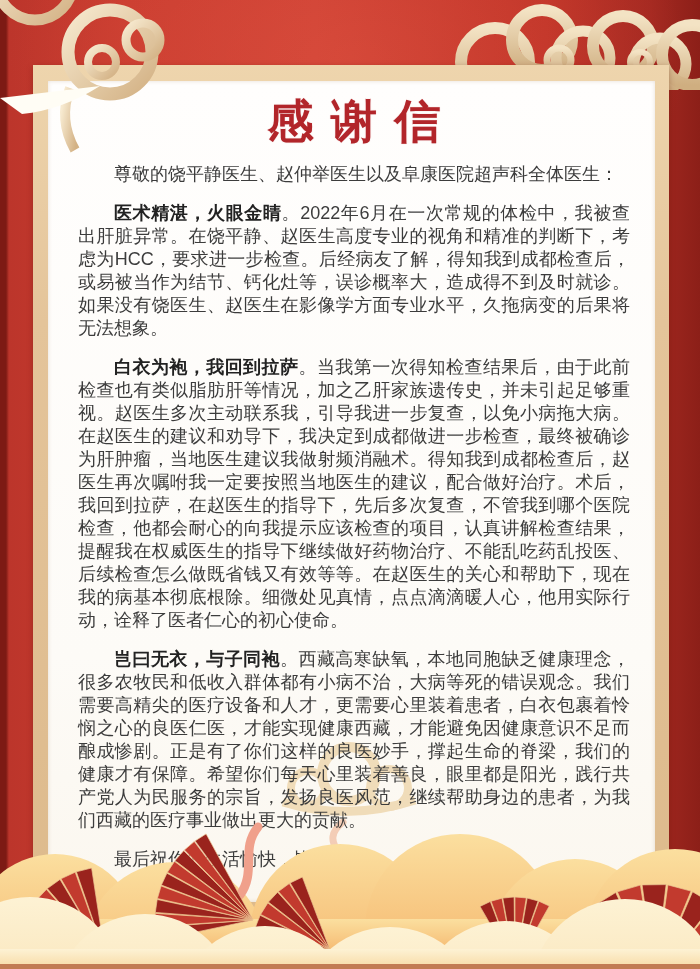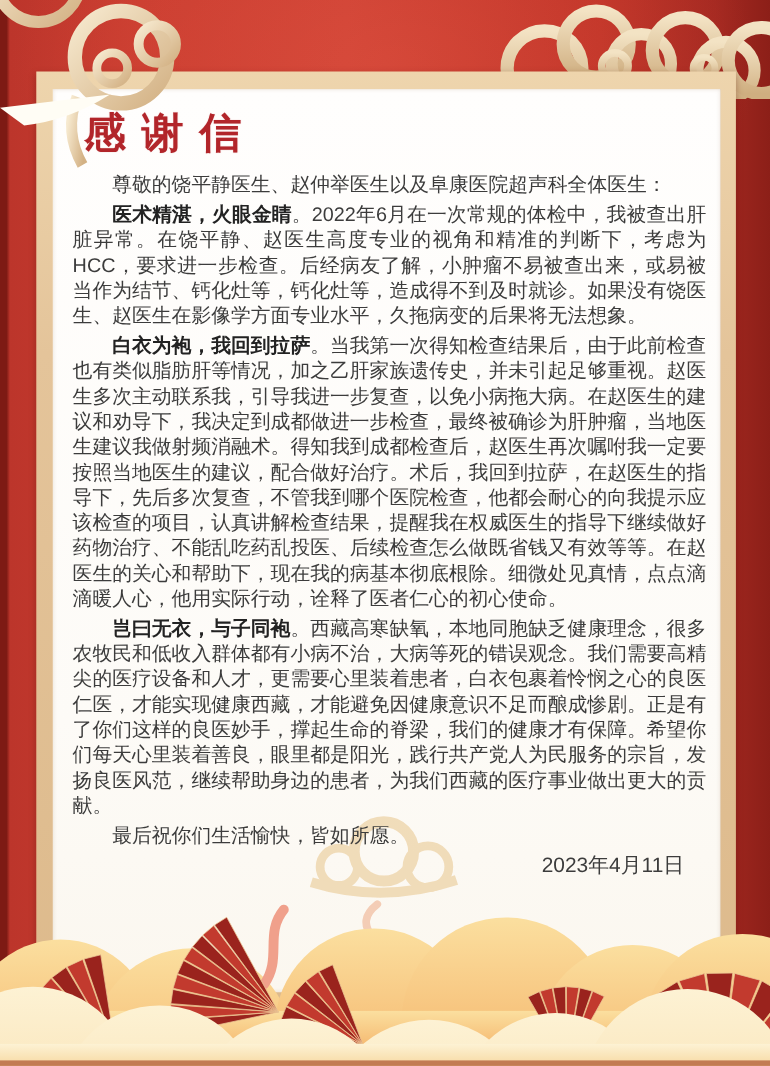--- a/index.html
+++ b/index.html
@@ -17,28 +17,28 @@
     background:linear-gradient(180deg,#eed5ad 0,#e4c49a 30%,#ddba8c 100%);
     box-shadow:0 2px 6px rgba(90,20,10,.35);
   }
   .paper{
     position:absolute;left:15px;top:16px;right:14px;bottom:18px;
     background:linear-gradient(180deg,#fffefd 0,#fdfbf7 70%,#fbf7ef 100%);
     box-shadow:inset 0 0 4px rgba(120,80,40,.18);
   }
   .paper-inner{position:relative;z-index:1;padding:0 9px 0 14px;}
   .letter-title{
-    margin:14px 0 10px 0;text-align:left;
+    margin:14px 0 10px 0;text-align:center;
     font-family:"DejaVu Serif","Liberation Serif",serif;
-    font-weight:bold;font-size:38px;line-height:52px;
+    font-weight:bold;font-size:46px;line-height:52px;
     color:#b2252a;letter-spacing:.38em;text-indent:.38em;
     text-shadow:0 0 1px rgba(178,37,42,.4);
   }
   .body-text{color:#3c3c3c;font-size:18px;line-height:23px;text-align:justify;text-justify:inter-ideograph;}
-  .body-text p{margin:4px;text-indent:2em;}
+  .body-text p{margin:16px;text-indent:2em;}
   .salutation{text-indent:0;}
   .lead{font-weight:bold;color:#222;}
   .signature{margin-top:4px;text-align:right;padding-right:24px;color:#3c3c3c;font-size:19px;line-height:26px;}
   .redacted{
     display:inline-block;width:52px;height:19px;vertical-align:-3px;margin-left:2px;border-radius:2px;
     background-image:
       repeating-linear-gradient(90deg,#c3c3c3 0 9px,#d8d8d8 9px 18px,#b4b4b4 18px 27px,#cecece 27px 36px),
       repeating-linear-gradient(0deg,rgba(255,255,255,.35) 0 6px,rgba(0,0,0,.10) 6px 13px);
     background-blend-mode:multiply;
     filter:blur(.4px);
@@ -86,21 +86,21 @@
           <path d="M90,86 q-18,14 -4,30 q10,12 -4,14" stroke="#f0b99a" stroke-width="7" stroke-linecap="round"></path>
         </g>
       </svg>
 
       <div class="paper-inner body-text">
         <div class="letter-title">感谢信</div>
 
         <p class="salutation">尊敬的饶平静医生、赵仲举医生以及阜康医院超声科全体医生：</p>
 
 
-        <p><span class="lead">医术精湛，火眼金睛</span><span>。2022年6月在一次常规的体检中，我被查出肝脏异常。在饶平静、赵医生高度专业的视角和精准的判断下，考虑为HCC，要求进一步检查。后经病友了解，小肿瘤不易被查出来，或易被当作为结节、钙化灶等，钙化灶等，造成得不到及时就诊。如果没有饶医生、赵医生在影像学方面专业水平，久拖病变的后果将无法想象。</span></p>
+        <p><span class="lead">医术精湛，火眼金睛</span><span>。2022年6月在一次常规的体检中，我被查出肝脏异常。在饶平静、赵医生高度专业的视角和精准的判断下，考虑为HCC，要求进一步检查。后经病友了解，得知我到成都检查后，或易被当作为结节、钙化灶等，误诊概率大，造成得不到及时就诊。如果没有饶医生、赵医生在影像学方面专业水平，久拖病变的后果将无法想象。</span></p>
 
         <p><span class="lead">白衣为袍，我回到拉萨</span><span>。当我第一次得知检查结果后，由于此前检查也有类似脂肪肝等情况，加之乙肝家族遗传史，并未引起足够重视。赵医生多次主动联系我，引导我进一步复查，以免小病拖大病。在赵医生的建议和劝导下，我决定到成都做进一步检查，最终被确诊为肝肿瘤，当地医生建议我做射频消融术。得知我到成都检查后，赵医生再次嘱咐我一定要按照当地医生的建议，配合做好治疗。术后，我回到拉萨，在赵医生的指导下，先后多次复查，不管我到哪个医院检查，他都会耐心的向我提示应该检查的项目，认真讲解检查结果，提醒我在权威医生的指导下继续做好药物治疗、不能乱吃药乱投医、后续检查怎么做既省钱又有效等等。在赵医生的关心和帮助下，现在我的病基本彻底根除。细微处见真情，点点滴滴暖人心，他用实际行动，诠释了医者仁心的初心使命。</span></p>
 
         <p><span class="lead">岂曰无衣，与子同袍</span><span>。西藏高寒缺氧，本地同胞缺乏健康理念，很多农牧民和低收入群体都有小病不治，大病等死的错误观念。我们需要高精尖的医疗设备和人才，更需要心里装着患者，白衣包裹着怜悯之心的良医仁医，才能实现健康西藏，才能避免因健康意识不足而酿成惨剧。正是有了你们这样的良医妙手，撑起生命的脊梁，我们的健康才有保障。希望你们每天心里装着善良，眼里都是阳光，践行共产党人为民服务的宗旨，发扬良医风范，继续帮助身边的患者，为我们西藏的医疗事业做出更大的贡献。</span></p>
 
         <p><span class="lead"></span><span>最后祝你们生活愉快，皆如所愿。</span></p>
 
         <div class="signature">
           <div>2023年4月11日</div>
         </div>

